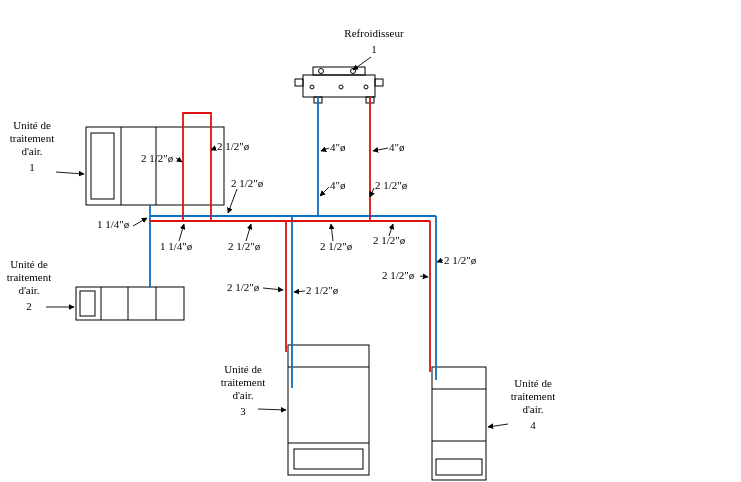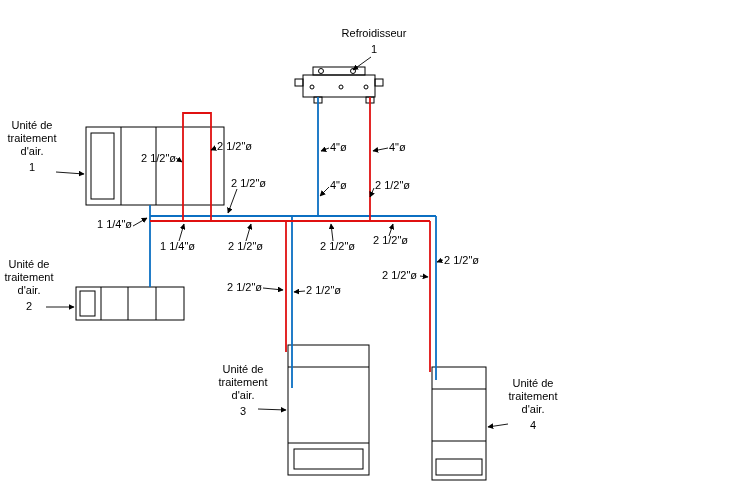--- a/index.html
+++ b/index.html
@@ -3,20 +3,21 @@
 <meta charset="utf-8">
 <style>
   * { margin: 0; padding: 0; box-sizing: border-box; }
   html, body { background: #ffffff; font-family: "Liberation Sans", sans-serif; }
   .canvas {
     position: relative;
     width: 741px;
     height: 482px;
     background: #ffffff;
     overflow: hidden;
+    font-family: Liberation Serif, serif;
   }
   .svg-layer { position: absolute; left: 0; top: 0; }
   .eq-label {
     position: absolute;
     font-size: 11px;
     line-height: 13px;
     color: #000;
     text-align: center;
   }
   .eq-num { margin-top: 3px; }

